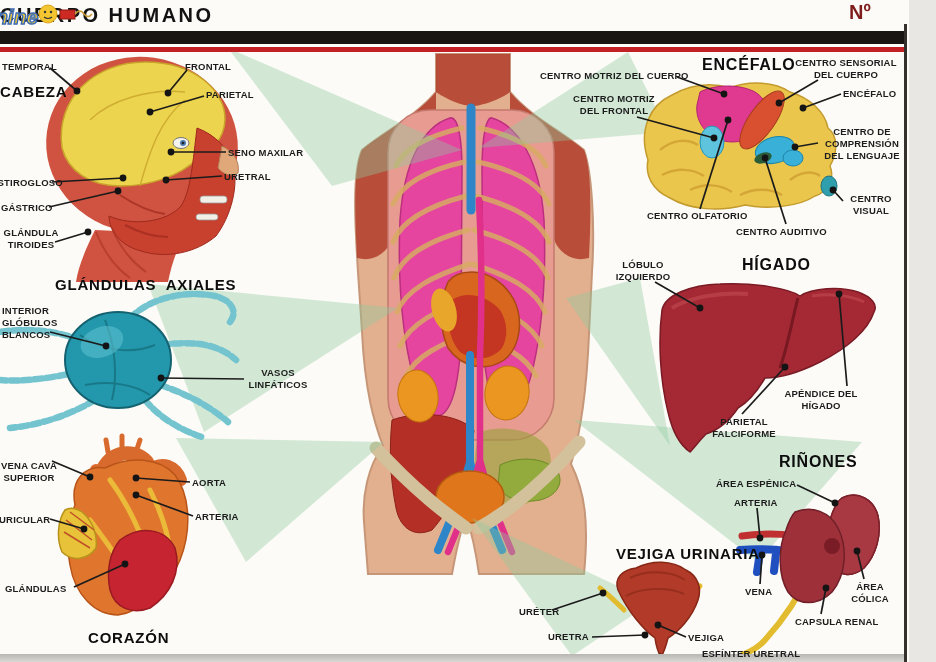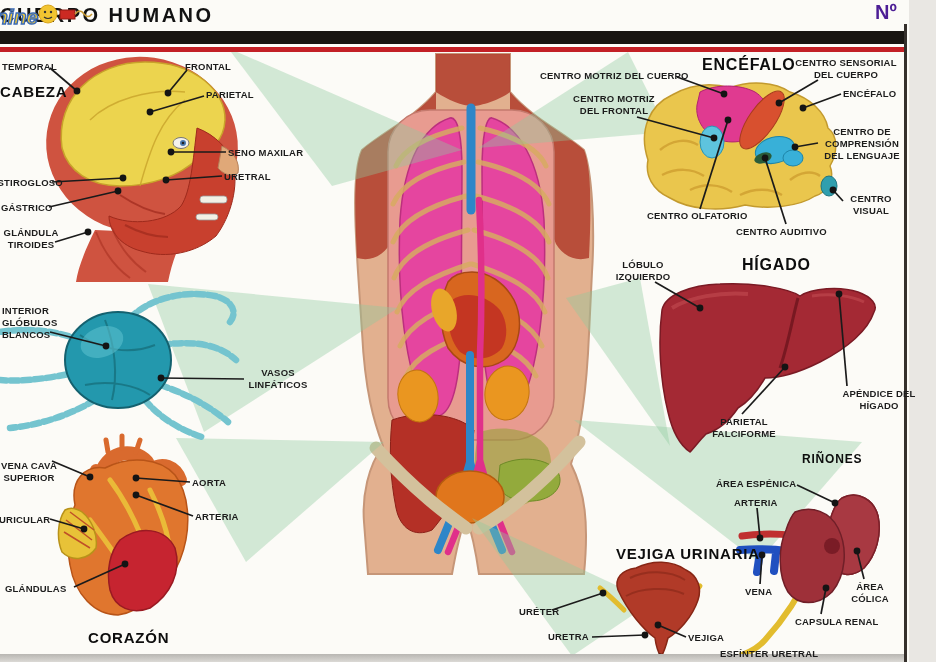--- a/index.html
+++ b/index.html
@@ -7,21 +7,21 @@
           font-family:"Liberation Sans",sans-serif;}
   #art{position:absolute;left:0;top:0;z-index:1;}
   .hdr{position:absolute;z-index:2;}
   .lbl{position:absolute;z-index:3;font:600 9.5px/1.25 "Liberation Sans",sans-serif;
        color:#1c1c1c;letter-spacing:.2px;white-space:pre-line;}
   .ctr{text-align:center;}
   .ttl{position:absolute;z-index:3;font:800 15px/1.1 "Liberation Sans",sans-serif;
        color:#0d0d0d;letter-spacing:.8px;white-space:pre;}
   .main-title{position:absolute;left:0;top:5px;width:906px;z-index:2;
        font:800 20px/1 "Liberation Sans",sans-serif;letter-spacing:2.5px;color:#121212;}
-  .num{position:absolute;left:875px;top:2px;z-index:2;font:800 20px/1 "Liberation Sans",sans-serif;color:#4c1d95;}
+  .num{position:absolute;left:849px;top:2px;z-index:2;font:800 20px/1 "Liberation Sans",sans-serif;color:#7f1d1d;}
   .black-bar{position:absolute;left:0;top:31px;width:906px;height:13px;background:#181512;z-index:2;}
   .red-stripe{position:absolute;left:0;top:47px;width:906px;height:5px;background:#c32026;z-index:2;}
   .right-margin{position:absolute;left:909px;top:0;width:27px;height:662px;background:#e9e7e3;z-index:2;}
   .scan-line{position:absolute;left:904px;top:24px;width:3px;height:638px;background:#35302c;z-index:2;}
   .bottom-strip{position:absolute;left:0;top:654px;width:904px;height:8px;
        background:linear-gradient(#b8b6b2,#dbd9d5);z-index:2;}
   .logo{position:absolute;left:-6px;top:1px;z-index:2;}
 </style>
 </head>
 <body>
@@ -295,24 +295,25 @@
       <path d="M 50,16 Q 54,19 58,16" stroke="#333" stroke-width="1.2" fill="none"></path>
       <rect x="66" y="9" width="15" height="9" fill="#cc2a22" stroke="#8c1a12"></rect>
       <path d="M 81,13 q 5,-6 9,0 q 4,5 8,0" stroke="#c89a33" stroke-width="1.5" fill="none"></path>
     </svg>
   </div>
   <div class="right-margin"></div>
   <div class="scan-line"></div>
   <div class="bottom-strip"></div>
 
   <div class="ttl" style="left:0;top:84px">CABEZA</div>
+  <div class="ttl" style="left:55px;top:277px">GLÁNDULAS  AXIALES</div>
   <div class="ttl" style="left:88px;top:630px">CORAZÓN</div>
   <div class="ttl" style="left:702px;top:56px;font-size:16px">ENCÉFALO</div>
   <div class="ttl" style="left:742px;top:256px;font-size:16px">HÍGADO</div>
-  <div class="ttl" style="left:802px;top:453px;font-size:12px">RIÑONES</div>
+  <div class="ttl" style="left:779px;top:453px;font-size:16px">RIÑONES</div>
   <div class="ttl" style="left:616px;top:546px">VEJIGA URINARIA</div>
 
   <div class="lbl" style="left:2px;top:61px">TEMPORAL</div>
   <div class="lbl" style="left:185px;top:61px">FRONTAL</div>
   <div class="lbl" style="left:206px;top:89px">PARIETAL</div>
   <div class="lbl" style="left:228px;top:147px">SENO MAXILAR</div>
   <div class="lbl" style="left:224px;top:171px">URETRAL</div>
   <div class="lbl" style="left:-9px;top:177px">ESTIROGLOSO</div>
   <div class="lbl" style="left:-9px;top:202px">DIGÁSTRICO</div>
   <div class="lbl ctr" style="left:0;top:227px;width:62px">GLÁNDULA
@@ -340,30 +341,30 @@
   <div class="lbl ctr" style="left:818px;top:126px;width:88px">CENTRO DE
 COMPRENSIÓN
 DEL LENGUAJE</div>
   <div class="lbl" style="left:647px;top:210px">CENTRO OLFATORIO</div>
   <div class="lbl" style="left:736px;top:226px">CENTRO AUDITIVO</div>
   <div class="lbl ctr" style="left:843px;top:193px;width:56px">CENTRO
 VISUAL</div>
 
   <div class="lbl ctr" style="left:613px;top:259px;width:60px">LÓBULO
 IZQUIERDO</div>
-  <div class="lbl ctr" style="left:839px;top:388px;width:80px">APÉNDICE DEL
+  <div class="lbl ctr" style="left:781px;top:388px;width:80px">APÉNDICE DEL
 HÍGADO</div>
   <div class="lbl ctr" style="left:710px;top:416px;width:68px">PARIETAL
 FALCIFORME</div>
 
   <div class="lbl" style="left:716px;top:478px">ÁREA  ESPÉNICA</div>
   <div class="lbl" style="left:734px;top:497px">ARTERIA</div>
   <div class="lbl" style="left:745px;top:586px">VENA</div>
   <div class="lbl ctr" style="left:846px;top:581px;width:48px">ÁREA
 CÓLICA</div>
   <div class="lbl" style="left:795px;top:616px">CAPSULA RENAL</div>
 
   <div class="lbl" style="left:519px;top:606px">URÉTER</div>
   <div class="lbl" style="left:548px;top:631px">URETRA</div>
   <div class="lbl" style="left:688px;top:632px">VEJIGA</div>
-  <div class="lbl" style="left:720px;top:648px">ESFÍNTER URETRAL</div>
+  <div class="lbl" style="left:702px;top:648px">ESFÍNTER URETRAL</div>
 
 </div>
 
 </body></html>

